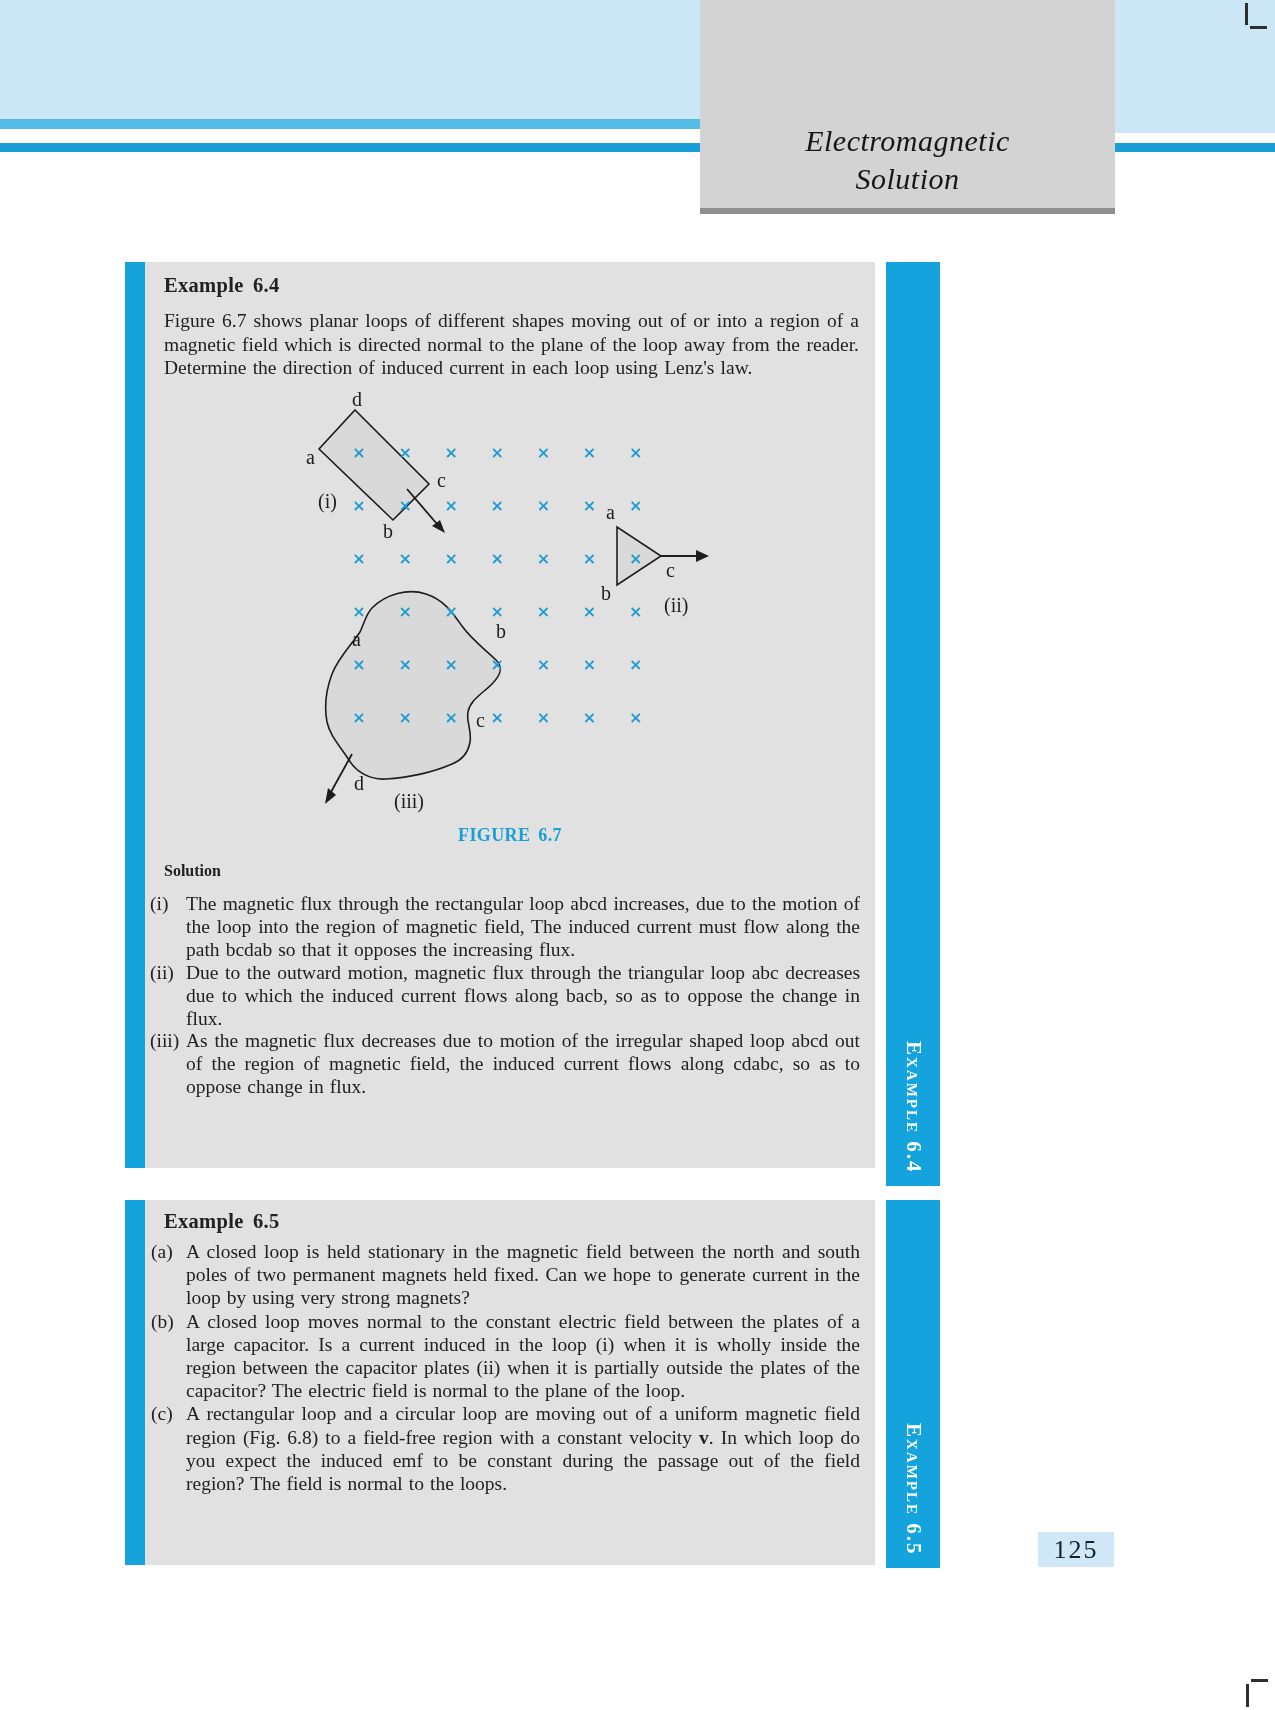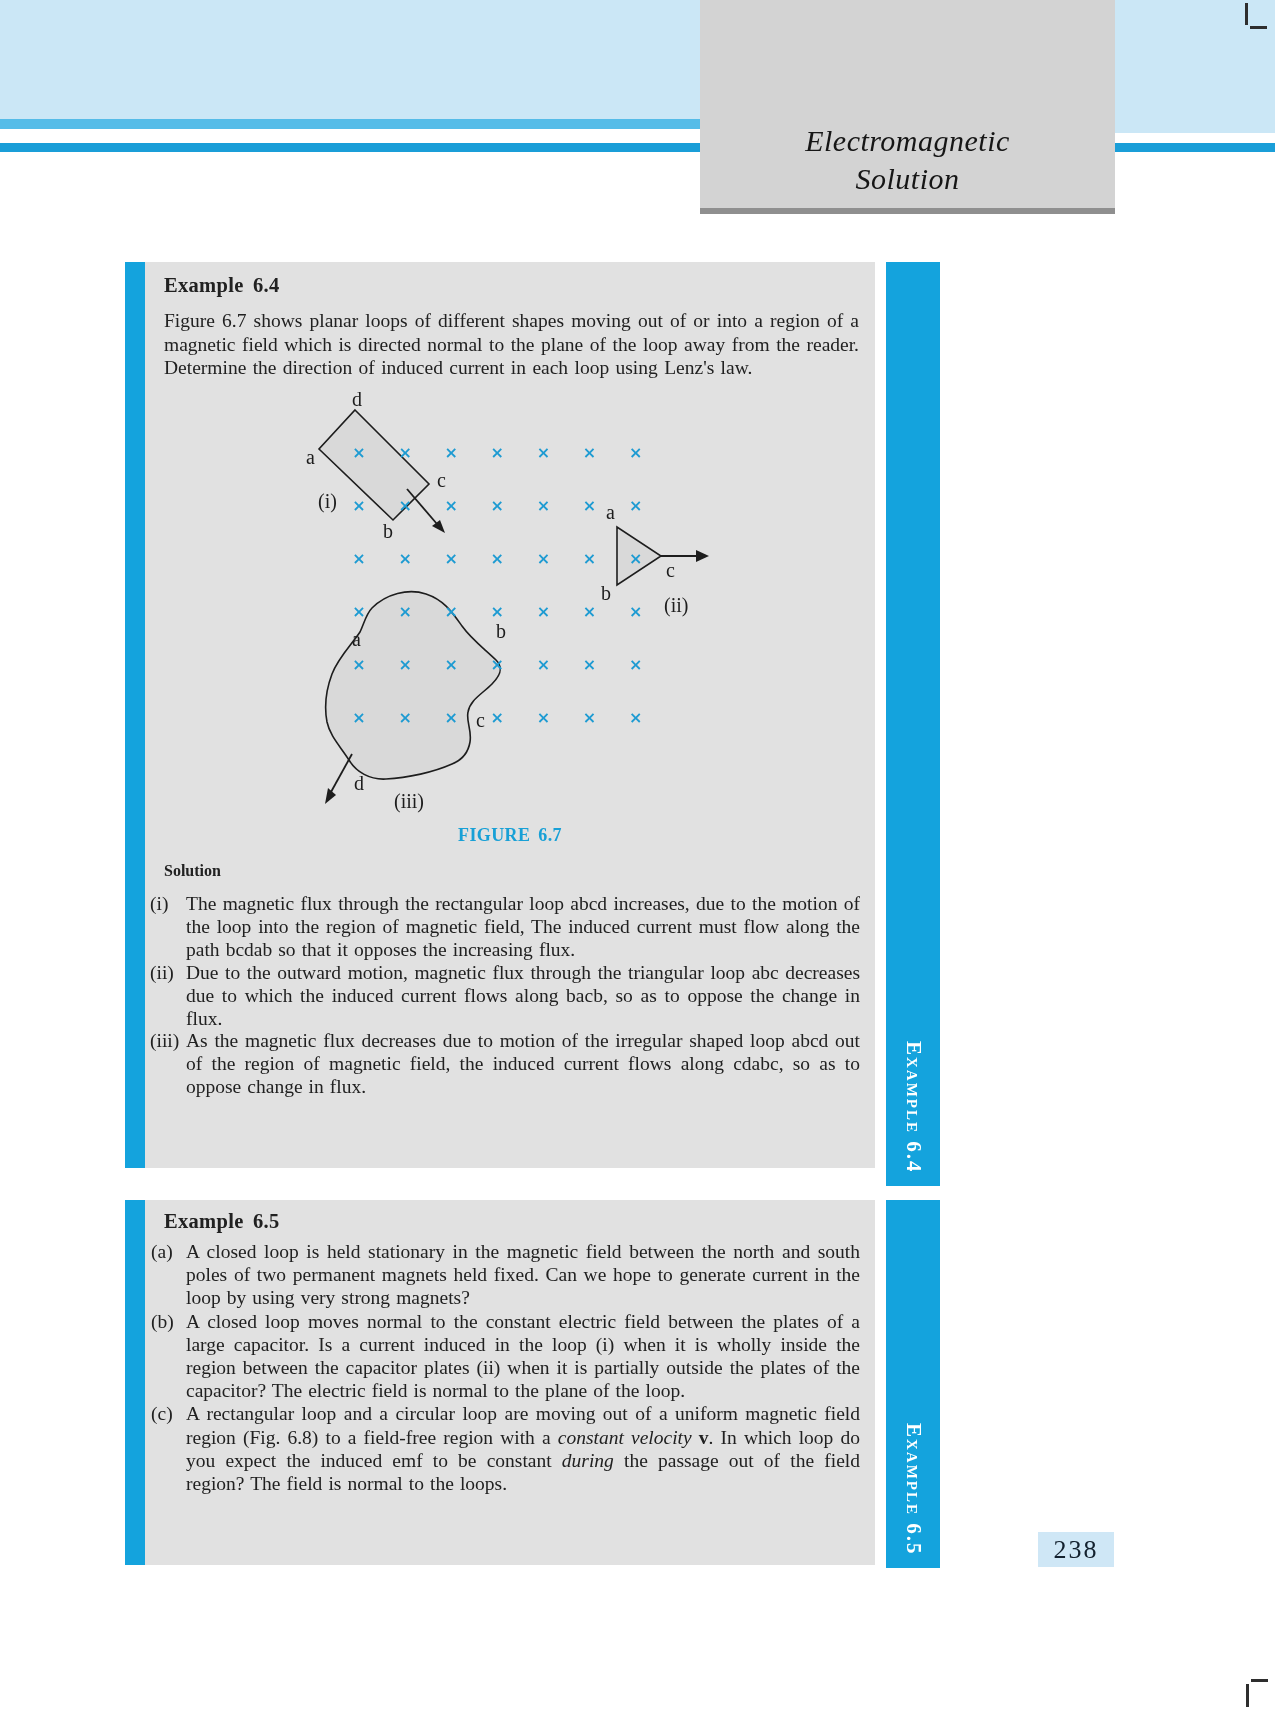--- a/index.html
+++ b/index.html
@@ -57,21 +57,21 @@
 
   .sol-head{position:absolute;top:600px;left:19px;font-size:16px;font-weight:bold;}
   .sol-list{position:absolute;top:631px;left:0;right:15px;}
   .sol-list .li{position:relative;padding-left:41px;text-align:justify;line-height:22.9px;word-spacing:1.2px;}
   .sol-list .mk{position:absolute;left:5px;top:0;}
   .note{display:block;}
 
   .ex-list{position:absolute;top:40px;left:0;right:15px;}
   .ex-list .li{position:relative;padding-left:41px;text-align:justify;line-height:23.2px;word-spacing:1.2px;}
   .ex-list .mk{position:absolute;left:6px;top:0;}
-  .seg-i{font-style:italic;} .seg-b{font-weight:bold;}
+  .seg-i{} .seg-b{font-weight:bold;}
 
   .pagenum{position:absolute;left:1038px;top:1532px;width:76px;height:35px;background:var(--pagenum-bg);
     display:flex;align-items:center;justify-content:center;font-size:26px;color:#13212e;letter-spacing:2px;}
 </style>
 </head>
 <body>
 
 <div class="page">
 
   <div class="band"></div>
@@ -214,15 +214,15 @@
     </div>
   </section>
 
   <div class="vbar vbar1">
     <span class="vtext">Example 6.4</span>
   </div>
   <div class="vbar vbar2">
     <span class="vtext">Example 6.5</span>
   </div>
 
-  <div class="pagenum">238</div>
+  <div class="pagenum">125</div>
 
 </div>
 
 </body></html>

